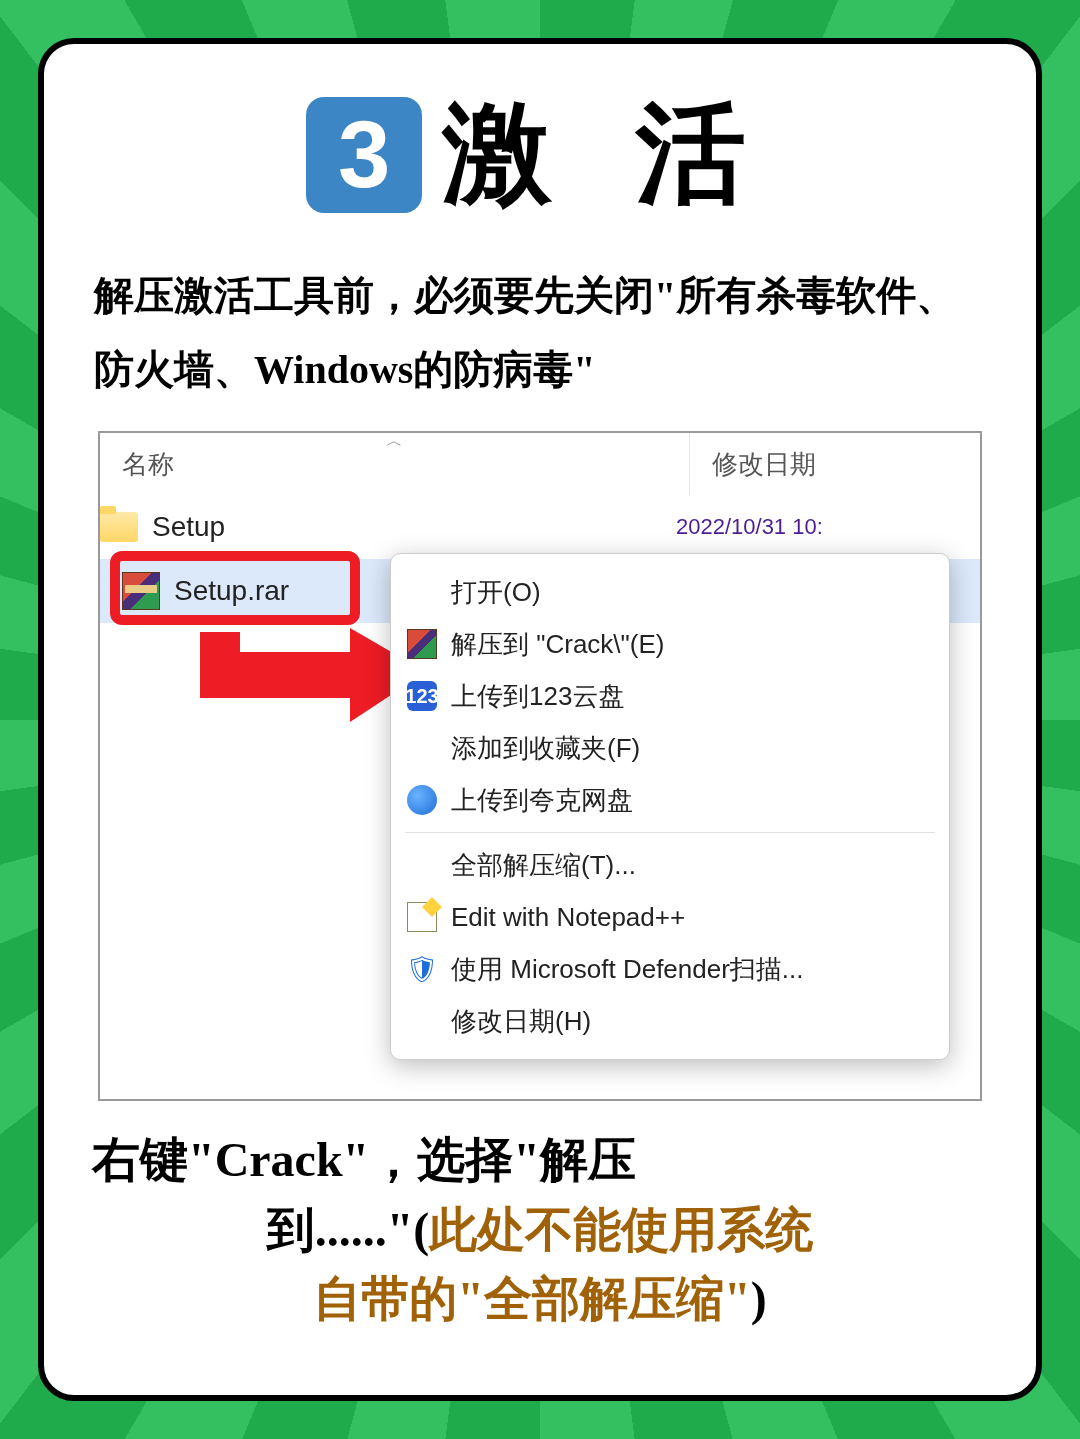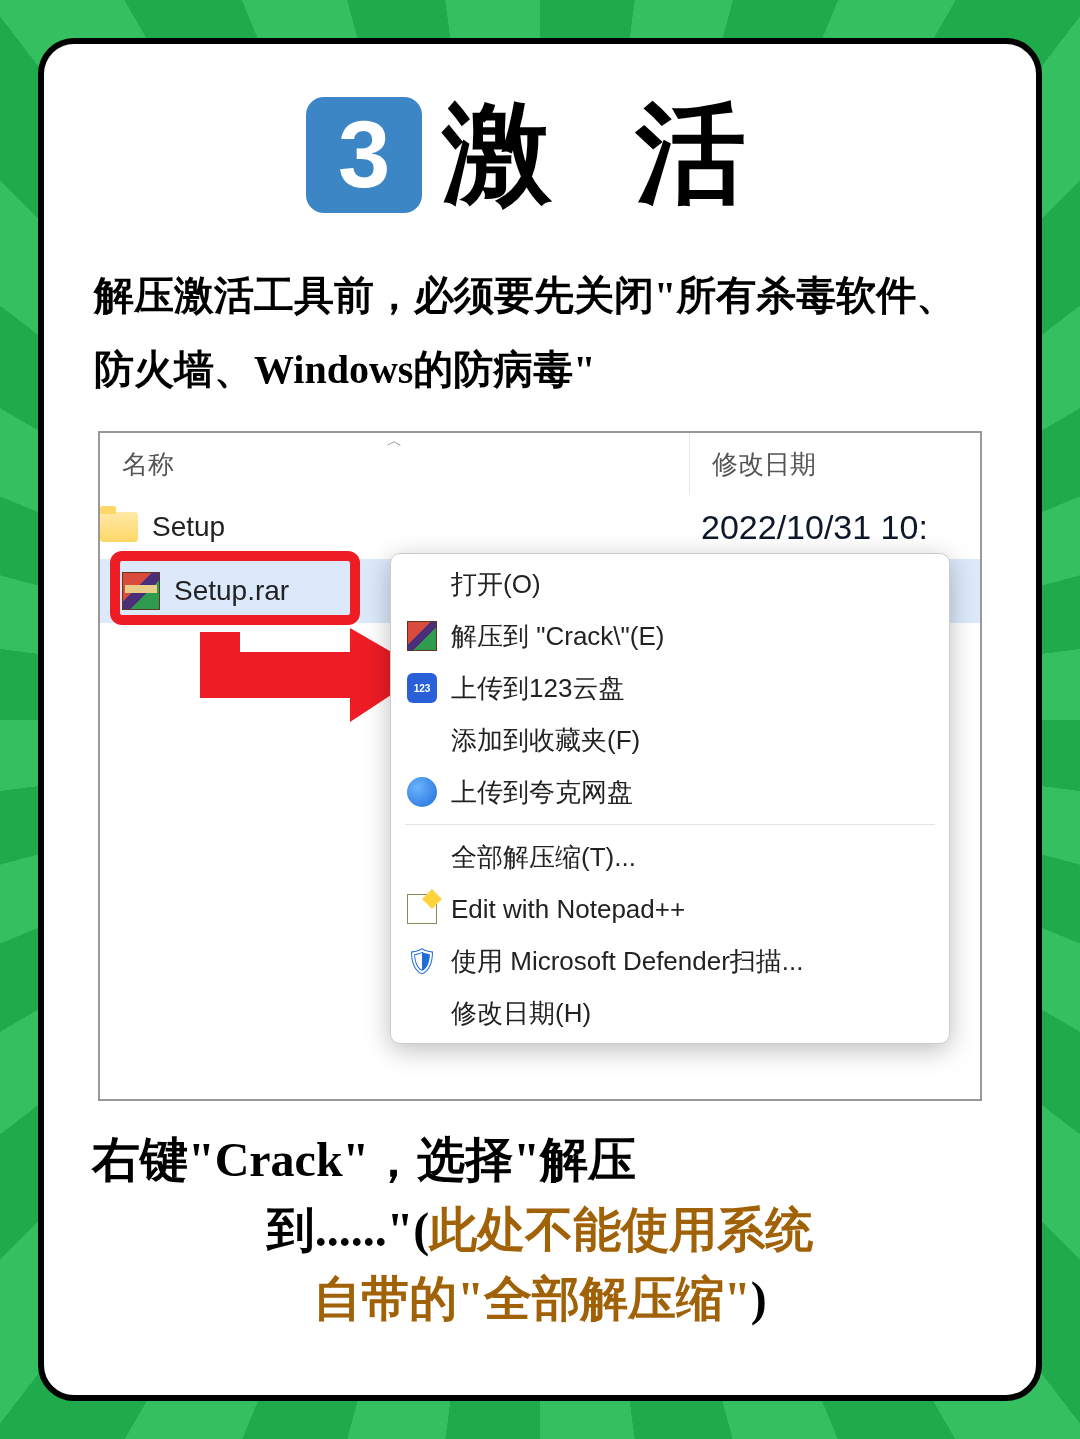--- a/index.html
+++ b/index.html
@@ -123,23 +123,23 @@
 }
 .rar-icon::after {
   content: "";
   position: absolute;
   left: 2px; right: 2px; top: 12px;
   height: 8px;
   background: #e8cc88;
 }
 .row-date {
   position: absolute;
-  left: 601px;
-  font-size: 34px;
-  color: #0f172a;
+  left: 576px;
+  font-size: 22px;
+  color: #4c1d95;
 }
 .highlight-box {
   position: absolute;
   left: 10px; top: 118px;
   width: 250px; height: 74px;
   border: 10px solid #ee1c25;
   border-radius: 12px;
   z-index: 5;
 }
 .arrow {
@@ -148,21 +148,21 @@
   z-index: 4;
 }
 .context-menu {
   position: absolute;
   left: 290px; top: 120px;
   width: 560px;
   background: #fff;
   border: 1px solid #ccc;
   border-radius: 10px;
   box-shadow: 0 6px 26px rgba(0,0,0,0.26);
-  padding: 4px 0;
+  padding: 12px 0;
   z-index: 10;
 }
 .menu-item {
   display: flex;
   align-items: center;
   height: 52px;
   padding: 0 18px 0 16px;
   font-size: 26px;
   color: #222;
   gap: 14px;
@@ -181,21 +181,21 @@
 }
 .mi-blank { width: 30px; flex-shrink: 0; }
 .icon-rar {
   background: linear-gradient(135deg, #d94b3a 0%, #d94b3a 40%, #4a2e7a 40%, #4a2e7a 60%, #2e9b4f 60%);
   border: 1px solid #5a3820;
 }
 .icon-123 {
   background: #2960d8;
   border-radius: 6px;
   color: #fff;
-  font-size: 10px;
+  font-size: 20px;
   font-weight: 700;
 }
 .icon-quark {
   background: radial-gradient(circle at 35% 35%, #6ab4ff, #1f6dd8);
   border-radius: 50%;
 }
 .icon-npp {
   background: #fff;
   border: 1px solid #8a8a5a;
   position: relative;

